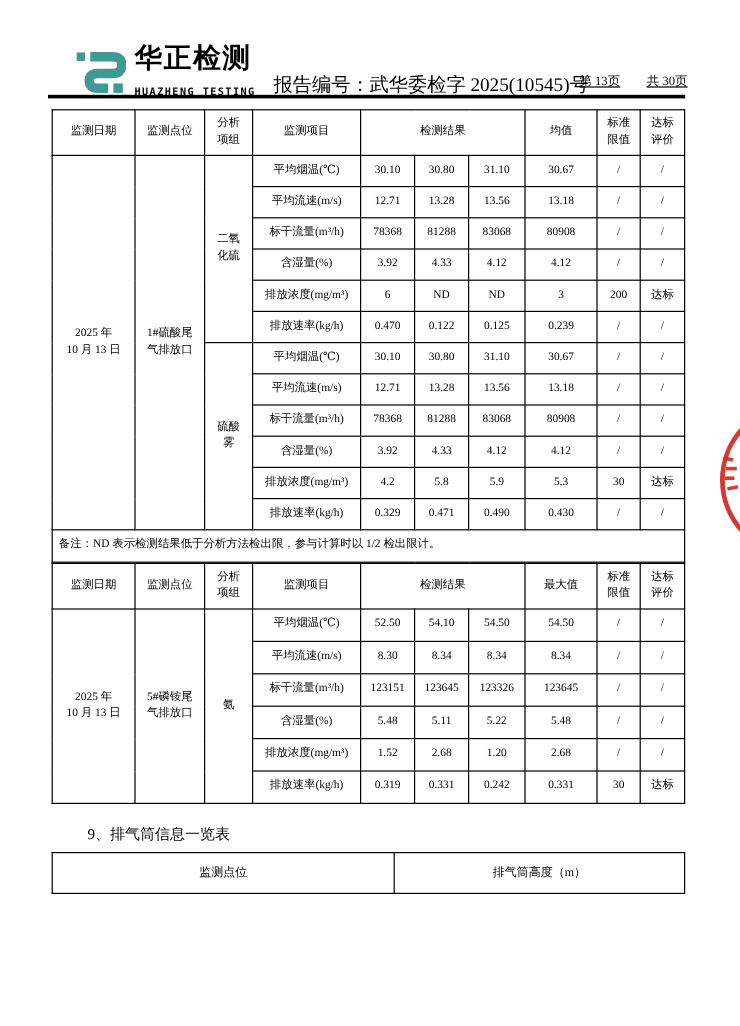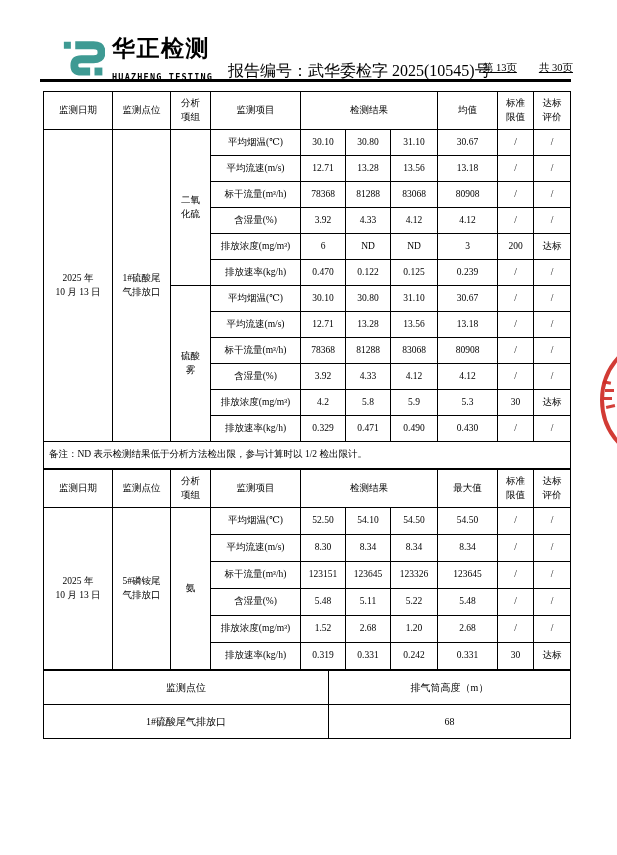--- a/index.html
+++ b/index.html
@@ -2,21 +2,21 @@
 <html><head>
 <meta charset="utf-8">
 <style>
   html,body{margin:0;padding:0;}
   body{
     width:617px;height:855px;position:relative;overflow:hidden;
     background:#ffffff;color:#000;
     font-family:"Liberation Serif","DejaVu Serif",serif;
   }
   
-  .brand{position:absolute;left:63px;top:37px;display:flex;align-items:flex-start;gap:7px;}
+  .brand{position:absolute;left:63px;top:37px;display:flex;align-items:center;gap:7px;}
   .logo-icon{width:42px;height:41px;display:block;}
   .logo-txt{display:flex;flex-direction:column;line-height:1;}
   .logo-title{font-size:23px;font-weight:bold;letter-spacing:1.5px;font-family:"Liberation Serif","DejaVu Serif",serif;}
   .logo-sub{font-size:8.5px;font-weight:bold;letter-spacing:1.2px;margin-top:13px;
     font-family:"DejaVu Sans Mono","Liberation Mono",monospace;}
   .report-no{position:absolute;left:228px;top:61px;font-size:16px;}
   .page-ind{position:absolute;right:44px;top:61px;font-size:10.5px;display:flex;gap:22px;text-decoration:underline;}
   .header-rule{position:absolute;left:40px;top:79px;width:531px;height:2.5px;background:#000;}
   
   .content{position:absolute;left:43px;top:91px;width:527px;}
@@ -301,31 +301,28 @@
       <td>0.319</td>
       <td>0.331</td>
       <td>0.242</td>
       <td>0.331</td>
       <td>30</td>
       <td>达标</td>
     </tr>
   </tbody>
     </table>
 
+  <div class="sec-title second">9、排气筒信息一览表</div>
 
   <table id="t3">
     <colgroup>
         <col style="width:285px">
         <col style="width:242px">
       </colgroup>
     <tbody>
         <tr class="hdr">
       <td>监测点位</td>
       <td>排气筒高度（m）</td>
     </tr>
-    <tr>
-      <td>1#硫酸尾气排放口</td>
-      <td>68</td>
-    </tr>
   </tbody>
     </table>
 
 </div>
 
 </body></html>

